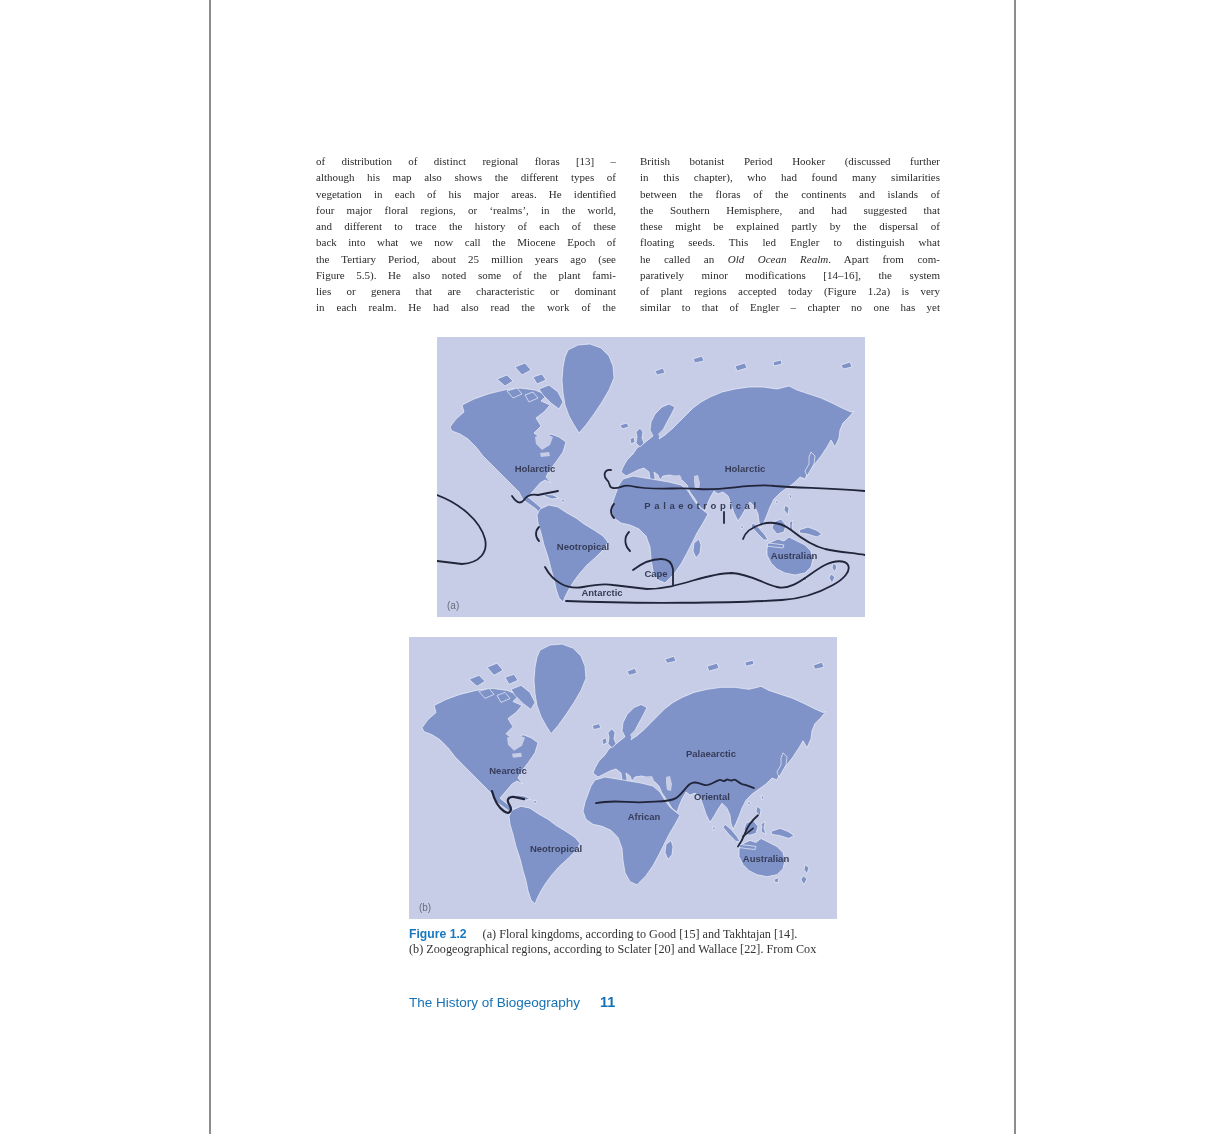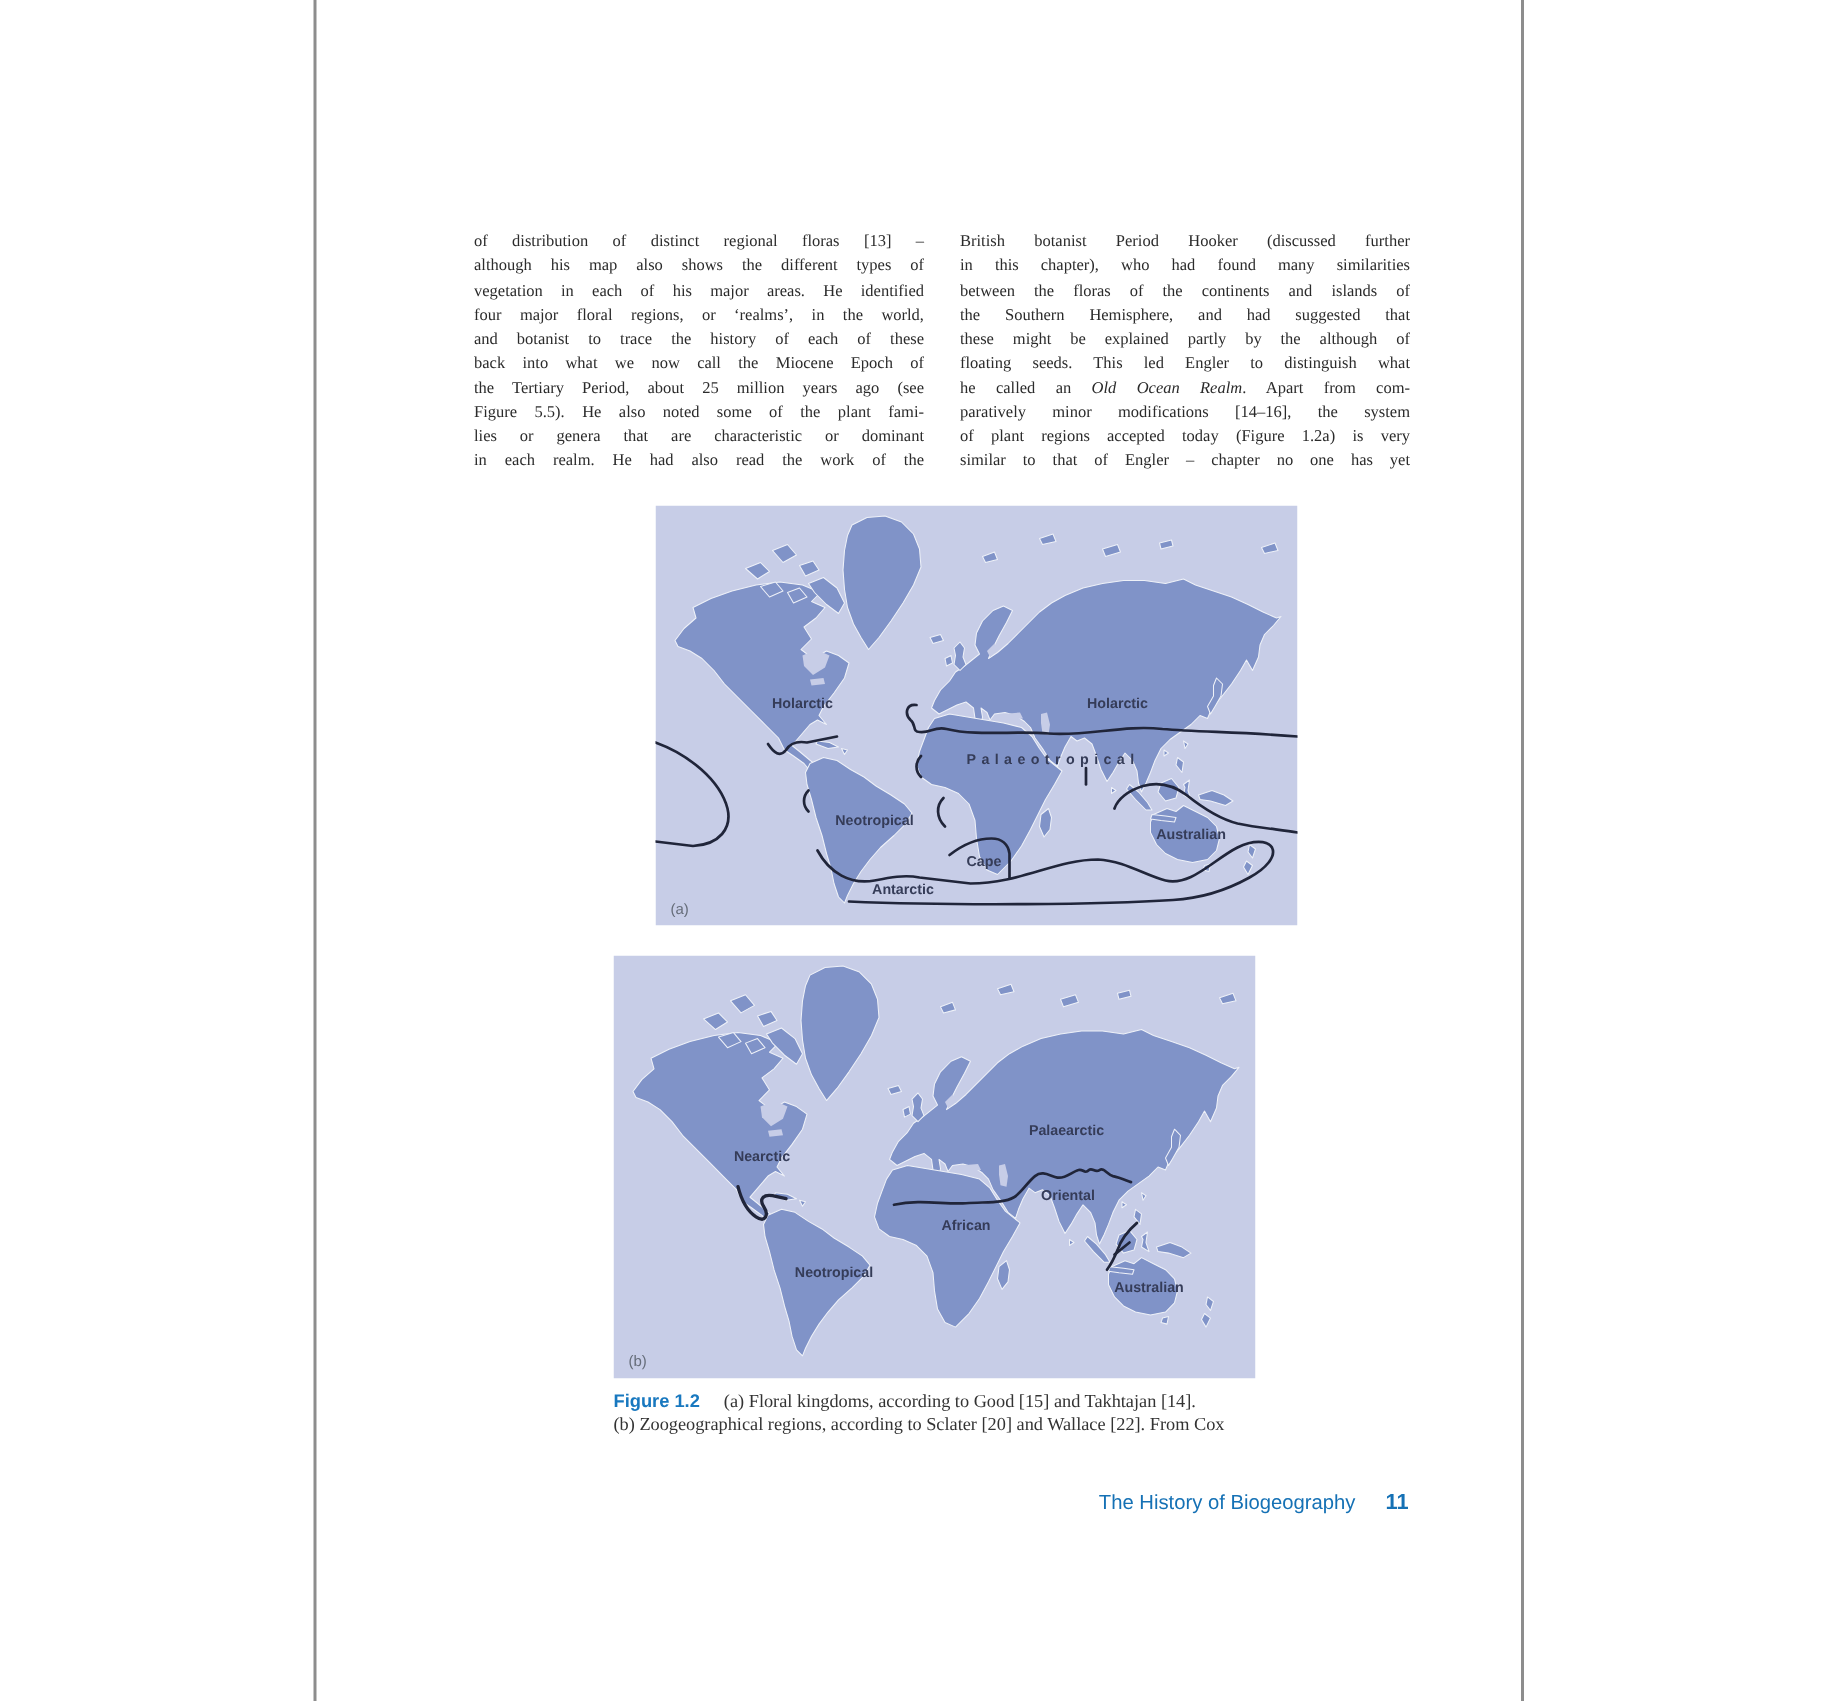--- a/index.html
+++ b/index.html
@@ -29,49 +29,49 @@
   .boundary{fill:none;stroke:var(--boundary,#20253a);stroke-width:1.8;stroke-linecap:round;stroke-linejoin:round;}
   .rlabel{fill:var(--map-label,#353c58);font:bold 9.5px "Liberation Sans",sans-serif;text-anchor:middle;}
   .rlabel.spaced{letter-spacing:3.6px;}
   .corner{fill:var(--corner-label,#666d7a);font:10px "Liberation Sans",sans-serif;}
 
   .caption{position:absolute;left:409px;top:927px;width:445px;
            font-size:12.2px;line-height:15.4px;color:#333333;}
   .fig-num{font-family:"Liberation Sans",sans-serif;font-weight:bold;
            color:var(--figure-accent,#1878bf);margin-right:16px;}
 
-  .footer{position:absolute;left:409px;top:994px;width:530px;text-align:right;
+  .footer{position:absolute;left:409px;top:994px;width:530px;text-align:left;
           font-family:"Liberation Sans",sans-serif;font-size:13.5px;
           color:var(--footer-blue,#1571b5);}
   .footer .pagenum{font-weight:bold;font-size:14.5px;margin-left:20px;}
 </style>
 </head>
 <body>
 
 <div class="edge" id="edge-left"></div>
 <div class="edge" id="edge-right"></div>
 
 <div class="col" id="col-left">
     <div class="line"><span>of distribution of distinct regional floras [13] –</span></div>
     <div class="line"><span>although his map also shows the different types of</span></div>
     <div class="line"><span>vegetation in each of his major areas. He identified</span></div>
     <div class="line"><span>four major floral regions, or ‘realms’, in the world,</span></div>
-    <div class="line"><span>and botanist to trace the history of each of these</span></div>
+    <div class="line"><span>and different to trace the history of each of these</span></div>
     <div class="line"><span>back into what we now call the Miocene Epoch of</span></div>
     <div class="line"><span>the Tertiary Period, about 25 million years ago (see</span></div>
     <div class="line"><span>Figure 5.5). He also noted some of the plant fami-</span></div>
     <div class="line"><span>lies or genera that are characteristic or dominant</span></div>
     <div class="line"><span>in each realm. He had also read the work of the</span></div>
   </div>
 <div class="col" id="col-right">
     <div class="line"><span>British botanist Period Hooker (discussed further</span></div>
     <div class="line"><span>in this chapter), who had found many similarities</span></div>
     <div class="line"><span>between the floras of the continents and islands of</span></div>
     <div class="line"><span>the Southern Hemisphere, and had suggested that</span></div>
-    <div class="line"><span>these might be explained partly by the although of</span></div>
+    <div class="line"><span>these might be explained partly by the dispersal of</span></div>
     <div class="line"><span>floating seeds. This led Engler to distinguish what</span></div>
     <div class="line"><span>he called an </span><span class="it">Old Ocean Realm</span><span>. Apart from com-</span></div>
     <div class="line"><span>paratively minor modifications [14–16], the system</span></div>
     <div class="line"><span>of plant regions accepted today (Figure 1.2a) is very</span></div>
     <div class="line"><span>similar to that of Engler – chapter no one has yet</span></div>
   </div>
 
 <div class="map" id="map-a">
   <svg viewBox="0 0 428 280" preserveAspectRatio="none">
     <defs>

